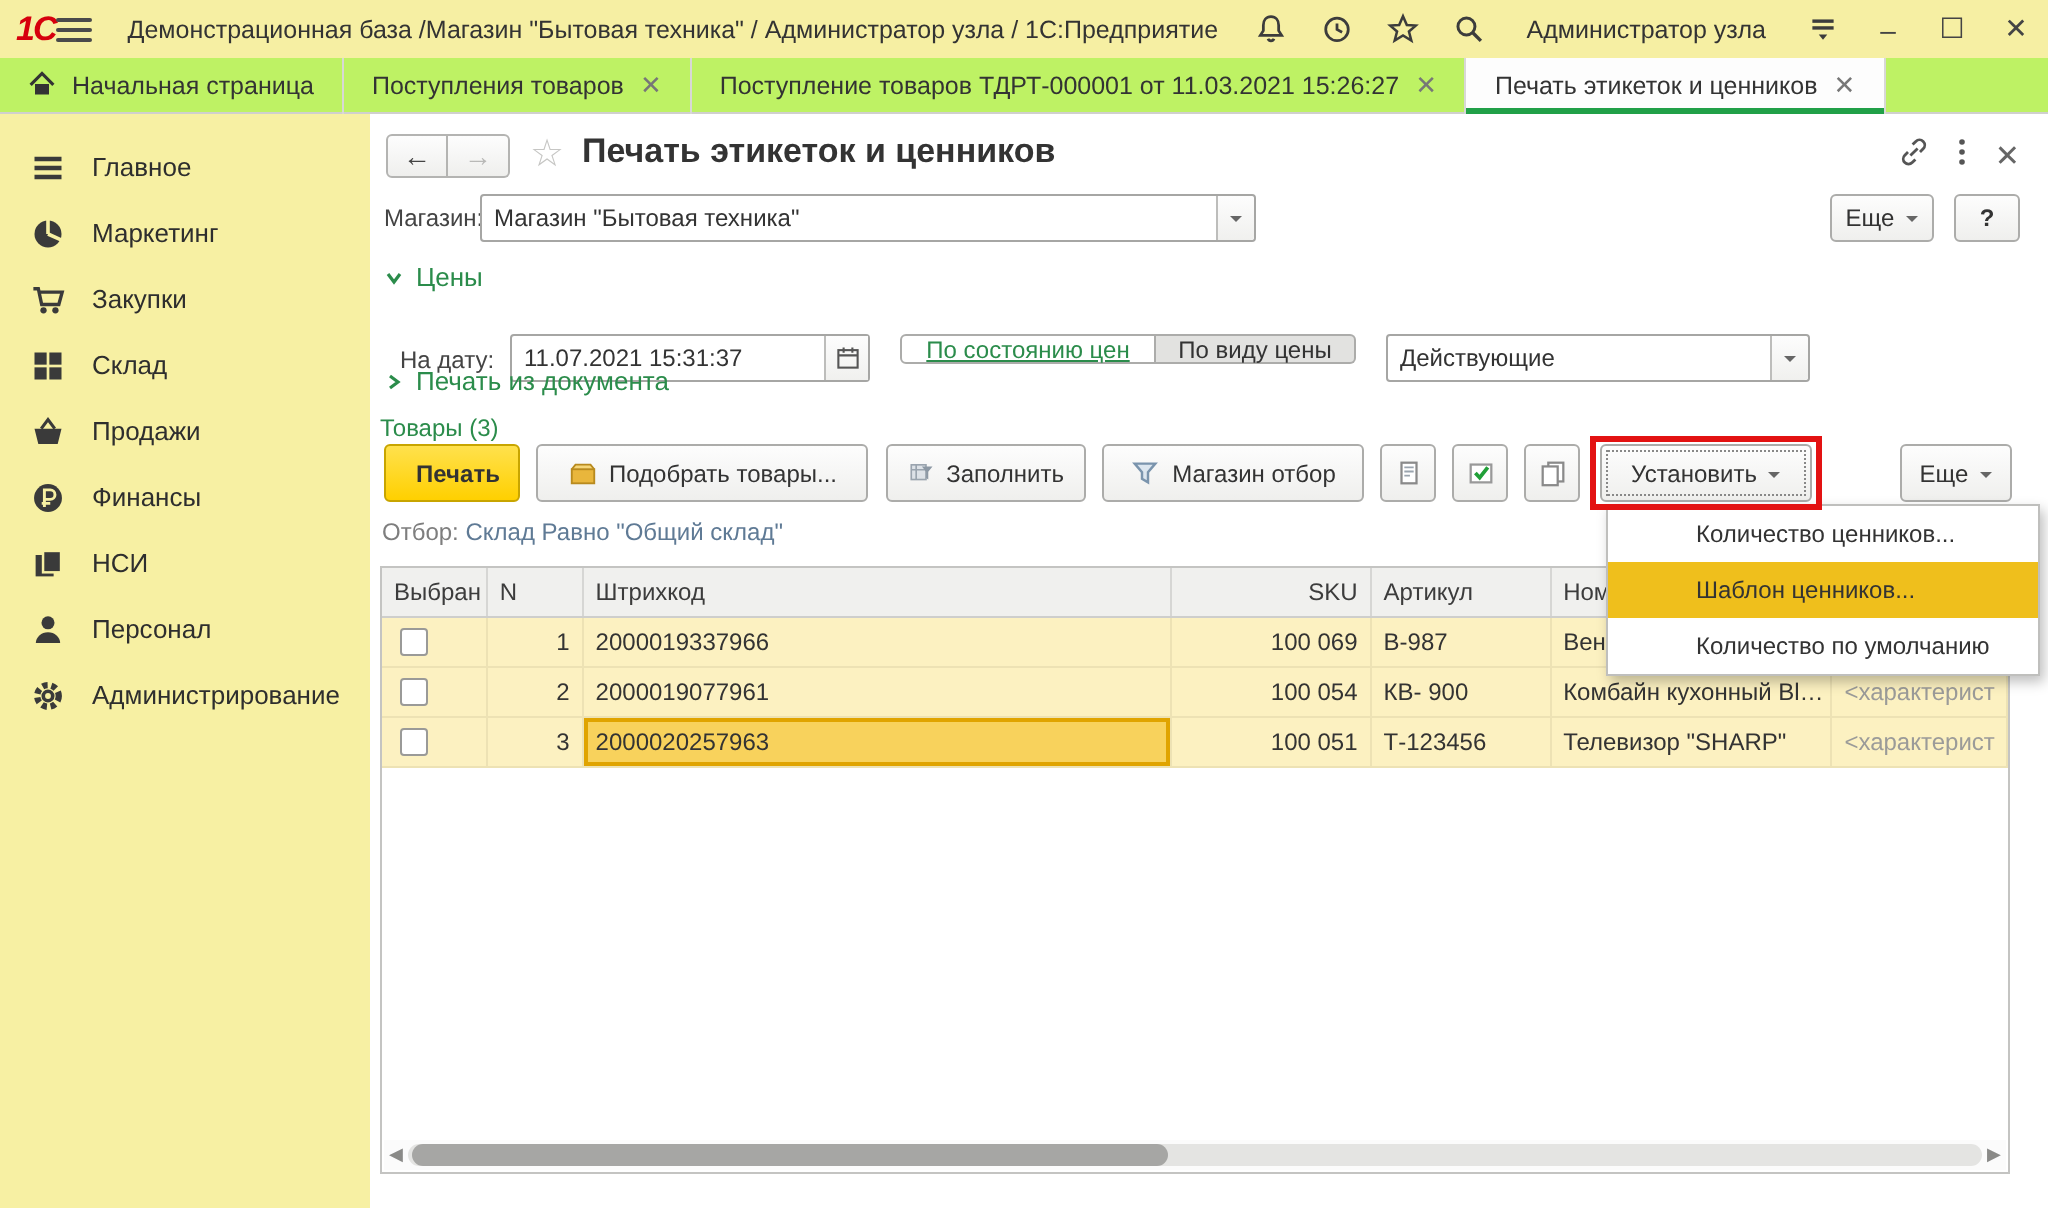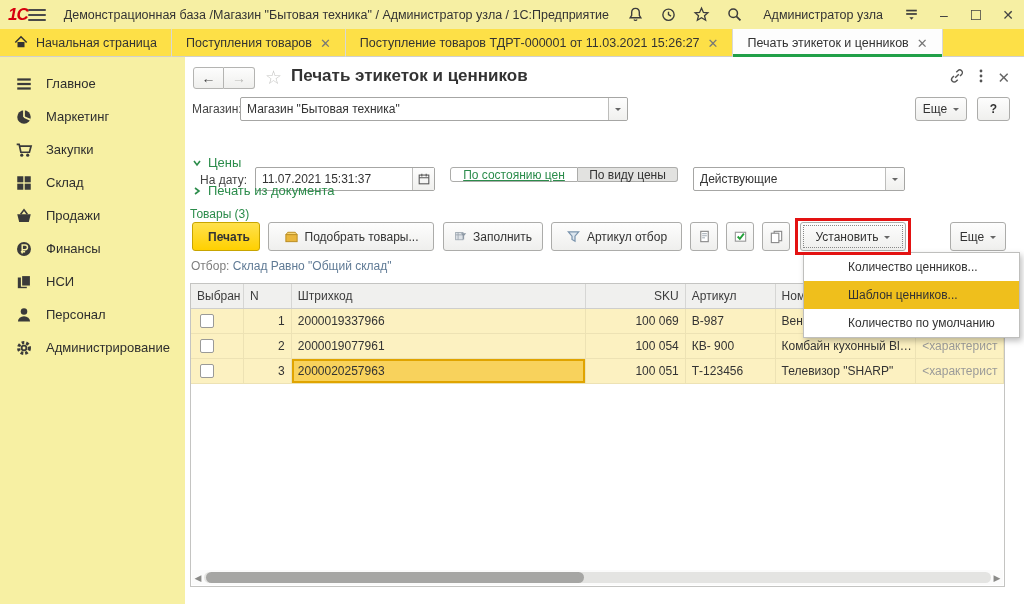--- a/index.html
+++ b/index.html
@@ -12,21 +12,21 @@
   #logo { color:#D6000D; font-weight:bold; font-style:italic; font-size:17px; letter-spacing:-1px; margin-right:0; }
   .hamb { width:18px; height:12px; display:flex; flex-direction:column; justify-content:space-between; margin-right:18px; cursor:pointer; }
   .hamb i { display:block; height:2px; background:#4A4A4A; border-radius:1px; }
   #tb-title { font-size:12.5px; color:#333; white-space:nowrap; }
   #tb-right { margin-left:auto; display:flex; align-items:center; gap:16px; }
   #tb-user { font-size:12.5px; color:#333; margin:0 4px; }
   .winbtn { font-size:14px; color:#444; width:16px; text-align:center; }
   .ticon svg { display:block; }
 
   
-  #tabbar { position:absolute; left:0; top:29px; width:1024px; height:28px; background:#fde047; border-bottom:1px solid #D0D0CE; display:flex; }
+  #tabbar { position:absolute; left:0; top:29px; width:1024px; height:28px; background:#bef264; border-bottom:1px solid #D0D0CE; display:flex; }
   .tab { height:28px; display:flex; align-items:center; gap:8px; padding:0 14px; border-right:1px solid #D8D8D6; font-size:12.5px; color:#333; position:relative; }
   .tab.active { background:#FDFDFD; }
   .tab.active::after { content:""; position:absolute; left:0; right:0; bottom:0; height:3px; background:#21A048; }
   .tab .x { color:#777; font-size:13px; }
 
   
   #sidebar { position:absolute; left:0; top:57px; width:185px; height:547px; background:#F7F0A3; padding-top:10px; }
   .sb-item { height:33px; display:flex; align-items:center; gap:13px; padding-left:15px; font-size:13px; color:#2E2E2E; cursor:pointer; }
   .sb-item svg { flex:0 0 18px; }
 
@@ -48,21 +48,21 @@
   #store-row { position:absolute; left:7px; top:40px; width:825px; height:24px; }
   #store-label { position:absolute; left:0; top:5px; color:#444; }
   .field { position:absolute; height:24px; border:1px solid #A6A6A4; border-radius:2px; background:#FFF; display:flex; align-items:center; }
   .field .val { flex:1; padding:0 6px; white-space:nowrap; overflow:hidden; }
   .field .dd { width:19px; align-self:stretch; border-left:1px solid #BDBDBB; display:flex; align-items:center; justify-content:center; background:linear-gradient(#FDFDFD,#F0F0EE); border-radius:0 2px 2px 0; }
   #store-field { left:48px; top:0; width:388px; }
   #more-top { position:absolute; left:723px; top:0; width:52px; height:24px; }
   #help-btn { position:absolute; left:785px; top:0; width:33px; height:24px; font-weight:bold; }
 
   .sect { position:absolute; display:flex; align-items:center; gap:6px; color:#2B8C4B; font-size:13px; cursor:pointer; }
-  #sect-prices { left:7px; top:74px;margin-top:24px; }
+  #sect-prices { left:7px; top:74px; }
   #sect-doc { left:7px; top:126px; }
 
   #date-row { position:absolute; left:15px; top:110px; width:820px; height:26px; }
   #date-label { position:absolute; left:0; top:6px; color:#444; }
   #date-field { left:55px; top:0; width:180px; }
   .mini-btn { width:22px; align-self:stretch; border-left:1px solid #BDBDBB; display:flex; align-items:center; justify-content:center; background:linear-gradient(#FDFDFD,#F0F0EE); }
   .toggle { position:absolute; top:0; height:15px; display:flex; align-items:center; justify-content:center; border:1px solid #ACACAA; font-size:12px; }
   #tg-state { left:250px; width:128px; background:#FFF; color:#2B8C4B; text-decoration:underline; border-radius:3px 0 0 3px; }
   #tg-kind { left:378px; width:100px; background:#E2E2E0; color:#333; border-left:none; border-radius:0 3px 3px 0; }
   #price-field { left:493px; top:0; width:212px; }
@@ -344,21 +344,21 @@
             <rect x="2" y="3" width="9" height="9" fill="#DDE2E7" stroke="#9AA4AE" stroke-width="1"></rect>
             <path d="M2 6 h9 M5 3 v9" stroke="#9AA4AE" stroke-width="1"></path>
             <path d="M8.5 4 h6.5 l-2.6 3.2 v4.8 l-1.3 -0.9 V7.2 Z" fill="#8C98A4"></path>
           </svg>
         <span>Заполнить</span>
       </span>
       <span class="btn tbtn" id="btn-showfilter">
         <svg width="15" height="15" viewBox="0 0 16 16">
             <path d="M2.5 3 h11 L9.6 7.6 v5.4 l-3.2 -1.9 V7.6 Z" fill="#DCE6EF" stroke="#7A94AD" stroke-width="1.3"></path>
           </svg>
-        <span>Артикул отбор</span>
+        <span>Магазин отбор</span>
       </span>
       <span class="btn ibtn" id="btn-doc">
           <svg width="15" height="15" viewBox="0 0 16 16">
             <rect x="4" y="2.5" width="8" height="11" fill="#FFF" stroke="#8A8A8A" stroke-width="1.2"></rect>
             <path d="M5.5 5 h5 M5.5 7.2 h5 M5.5 9.4 h3" stroke="#9AA4AE" stroke-width="1"></path>
           </svg>
         </span>
       <span class="btn ibtn" id="btn-check">
           <svg width="15" height="15" viewBox="0 0 16 16">
             <rect x="2.5" y="3.5" width="11" height="9.5" fill="#FFF" stroke="#999" stroke-width="1.2"></rect>

